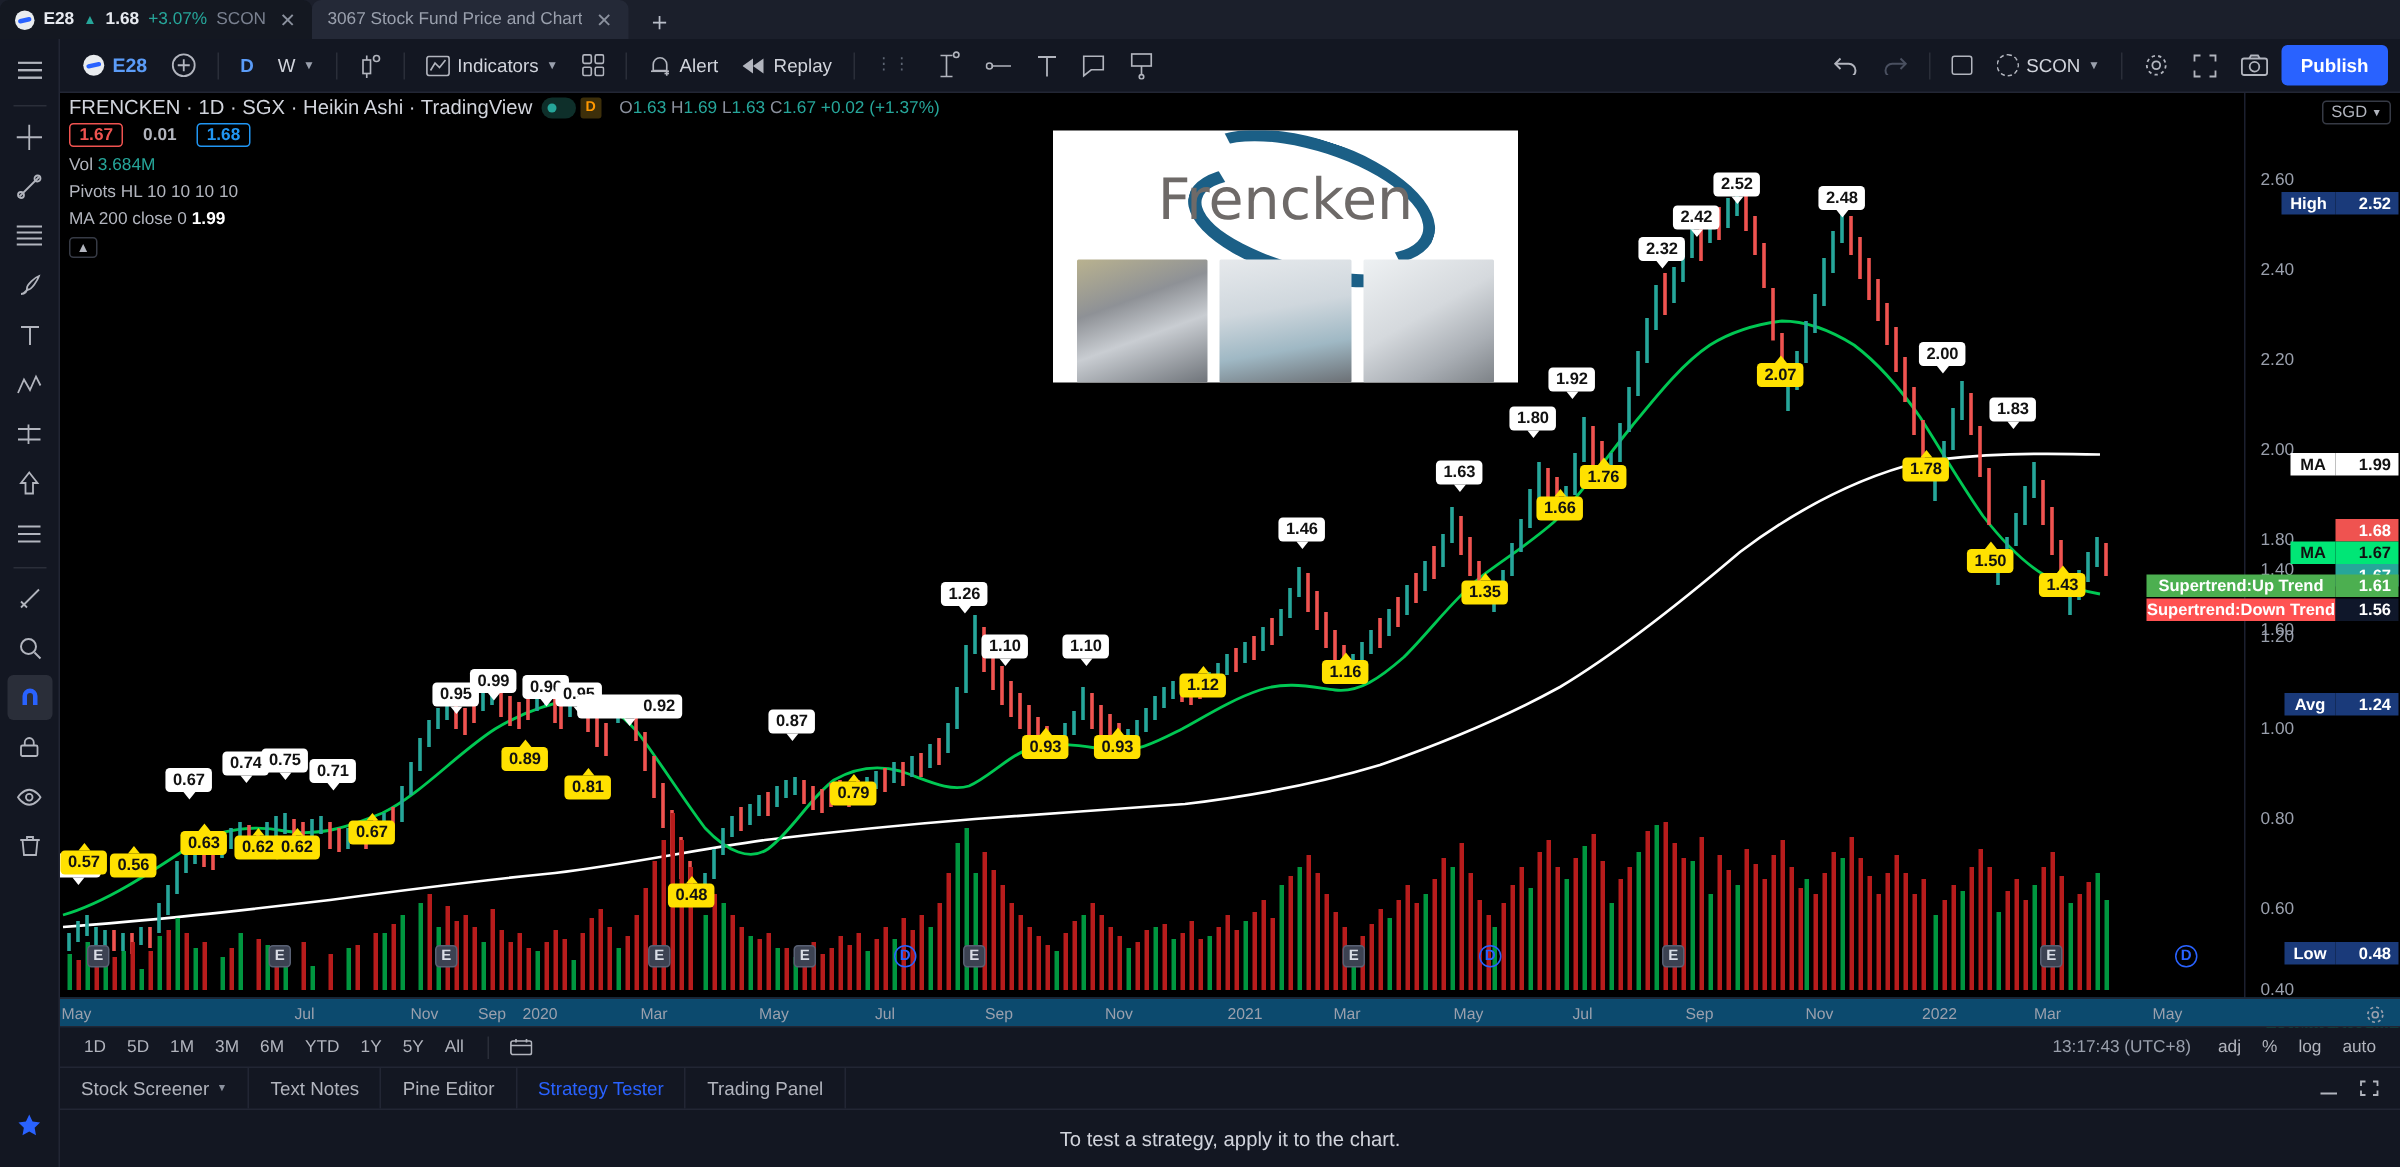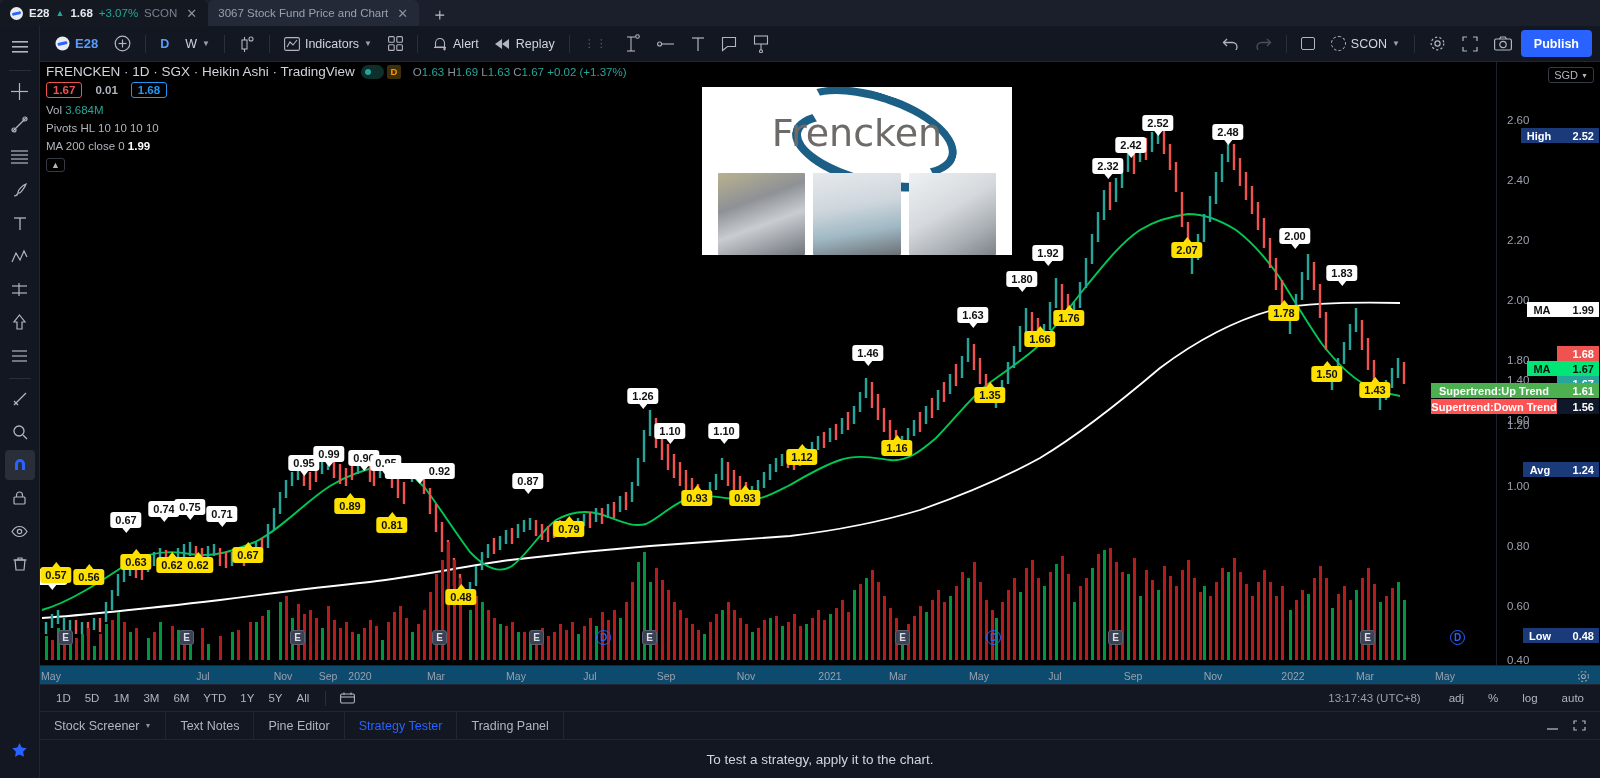--- a/index.html
+++ b/index.html
@@ -203,21 +203,21 @@
   
   .rangebar {
     position: absolute; left: 40px; top: 685px; width: 1560px; height: 27px;
     background: #131722; border-bottom: 1px solid #222634;
     display: flex; align-items: center; padding: 0 10px; font-size: 11.5px; color: #b2b5be;
   }
   .rbtn { padding: 2px 6px; border-radius: 3px; cursor: pointer; margin-right: 2px; }
   .rsep { width: 1px; height: 15px; background: #2a2e39; margin: 0 8px; }
   .rflex { flex: 1; }
   .rclock { color: #9aa0ad; margin-right: 10px; }
-  .rtog { padding: 2px 6px; border-radius: 3px; cursor: pointer; margin-left: 12px; }
+  .rtog { padding: 2px 6px; border-radius: 3px; cursor: pointer; margin-left: 2px; }
 
   
   .botpanel {
     position: absolute; left: 40px; top: 712px; width: 1560px; height: 66px;
     background: #131722;
   }
   .bptabs { height: 28px; display: flex; align-items: stretch; border-bottom: 1px solid #222634; font-size: 12.5px; }
   .bptab {
     display: flex; align-items: center; gap: 5px; padding: 0 14px;
     color: #b2b5be; cursor: pointer; border-right: 1px solid #222634;

